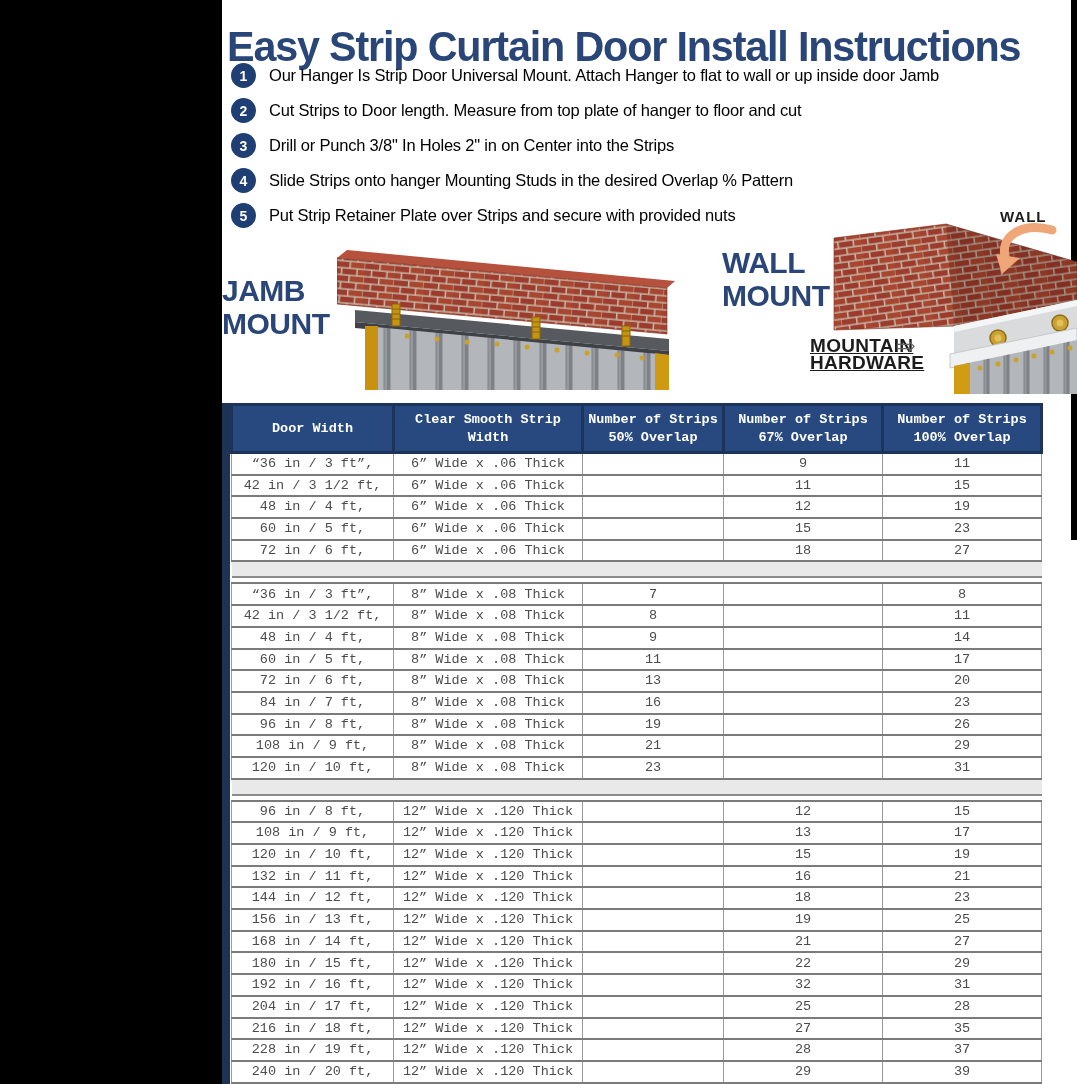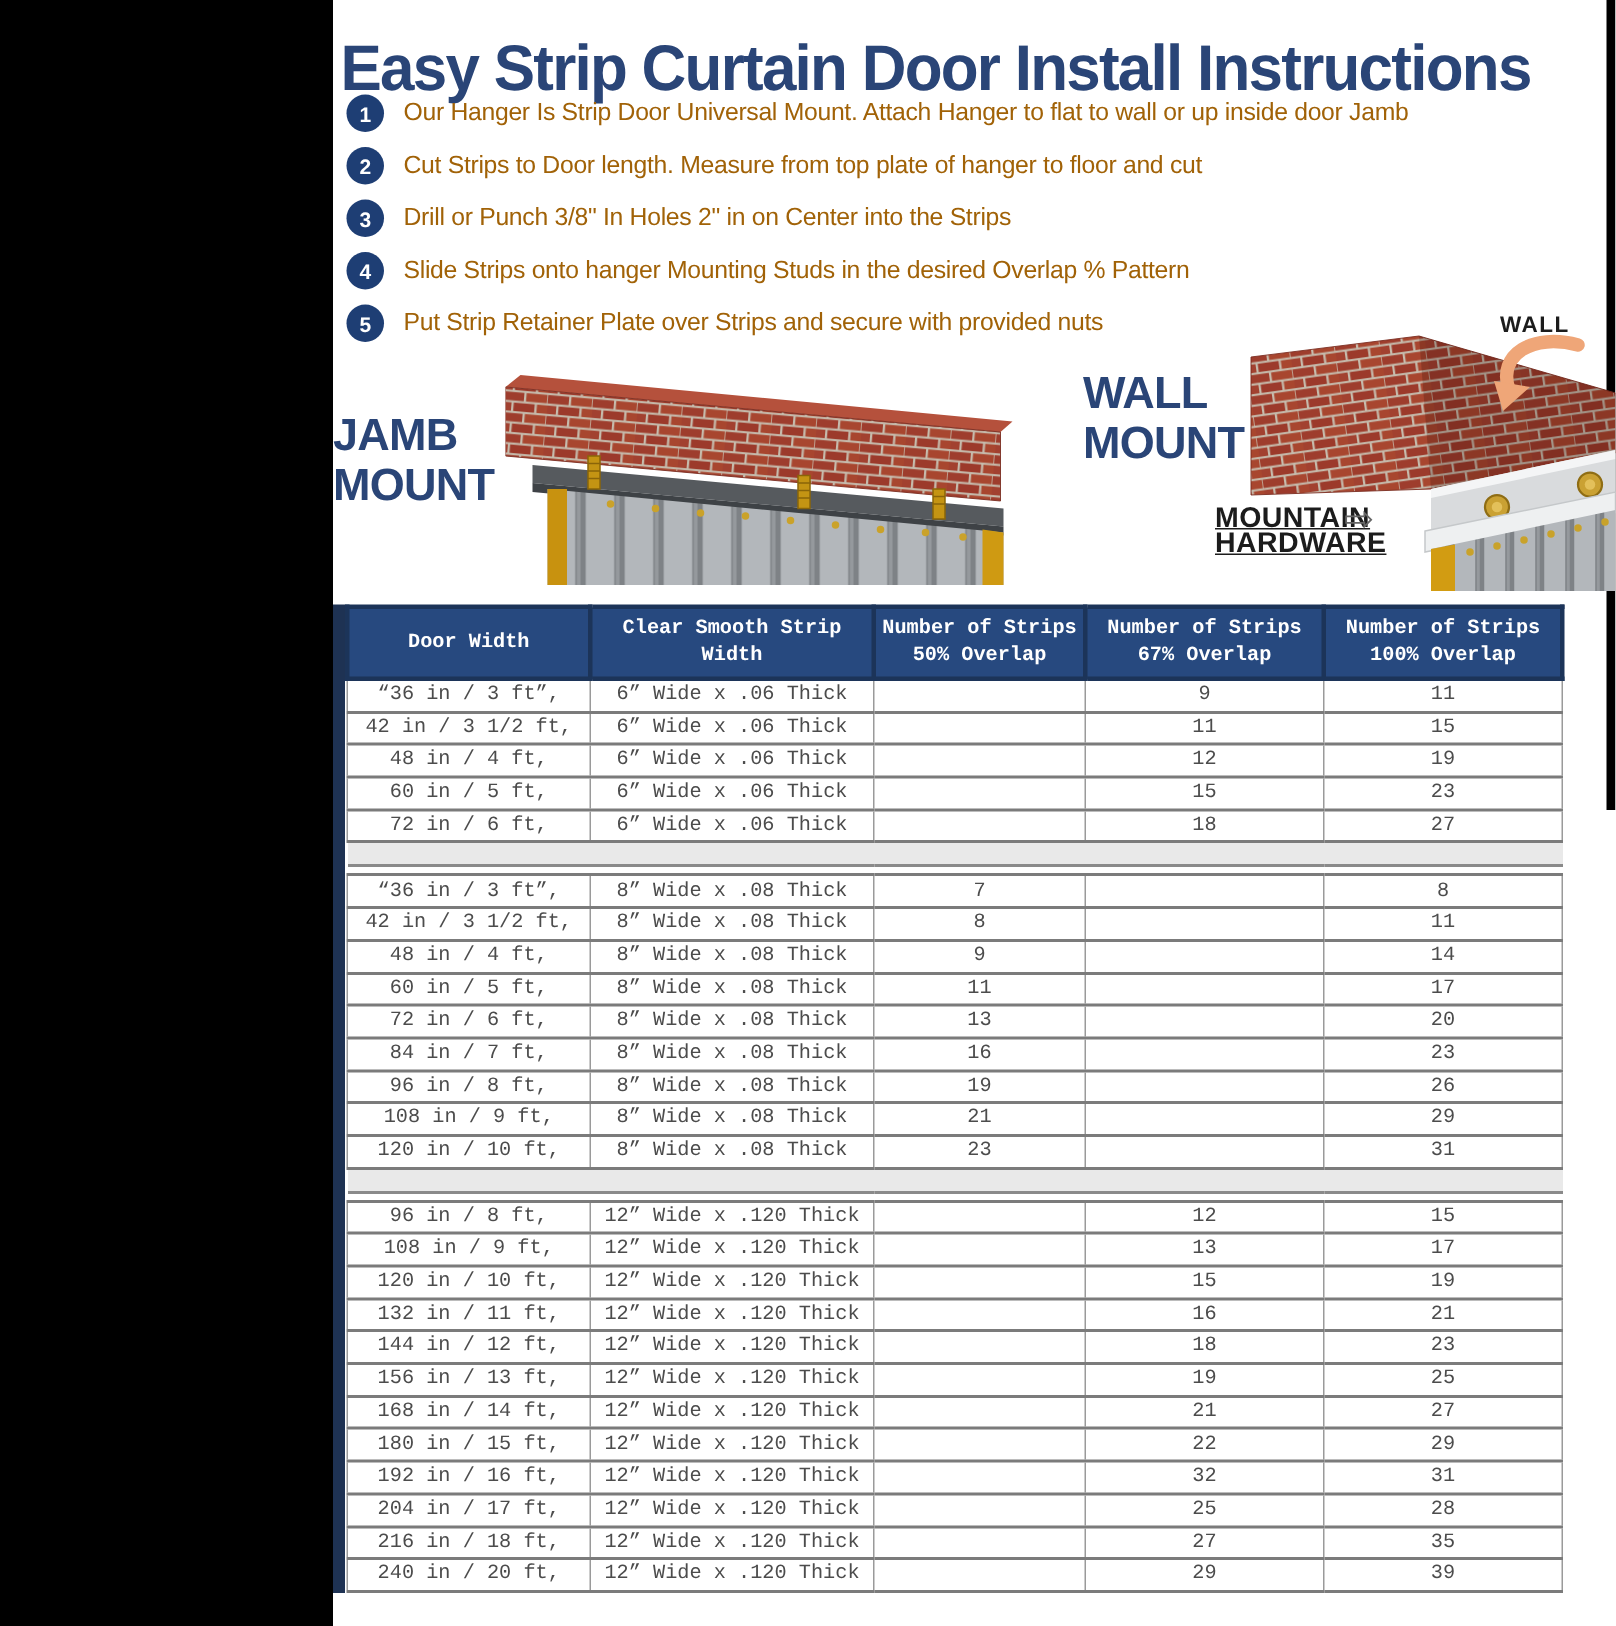--- a/index.html
+++ b/index.html
@@ -16,21 +16,21 @@
     transform:scaleX(.96);transform-origin:left top;
   }
 
   .steps{position:absolute;left:231px;top:63px;list-style:none;margin:0;padding:0;}
   .step{display:flex;align-items:center;gap:13px;height:25px;margin-bottom:10px;}
   .badge{
     width:25px;height:25px;border-radius:50%;background:#1e3e74;color:#fff;
     font-weight:bold;font-size:14px;display:flex;align-items:center;justify-content:center;
     flex:0 0 25px;
   }
-  .step-text{font-size:16.5px;color:#a16207;letter-spacing:-.2px;white-space:nowrap;}
+  .step-text{font-size:16.5px;color:#000000;letter-spacing:-.2px;white-space:nowrap;}
 
   .mount-label{position:absolute;font-weight:bold;color:#2a4577;font-size:30px;line-height:33px;letter-spacing:-.5px;}
   #jamb-label{left:222px;top:274px;}
   #wall-label{left:722px;top:246px;}
 
   .callout{position:absolute;font-weight:bold;color:#1c1c1c;}
   #wall-callout{left:1000px;top:208px;font-size:15px;letter-spacing:1px;}
   #hw-callout{left:810px;top:337px;font-size:19px;line-height:17px;letter-spacing:.3px;text-decoration:underline;}
   #hw-arrow{position:absolute;left:896px;top:332px;font-size:24px;color:#666;}
 
@@ -401,20 +401,27 @@
           <td>28</td>
         </tr>
         <tr>
           <td>216 in / 18 ft,</td>
           <td>12” Wide x .120 Thick</td>
           <td></td>
           <td>27</td>
           <td>35</td>
         </tr>
         <tr>
+          <td>228 in / 19 ft,</td>
+          <td>12” Wide x .120 Thick</td>
+          <td></td>
+          <td>28</td>
+          <td>37</td>
+        </tr>
+        <tr>
           <td>240 in / 20 ft,</td>
           <td>12” Wide x .120 Thick</td>
           <td></td>
           <td>29</td>
           <td>39</td>
         </tr>
       </tbody>
   </table>
 </div>
 

